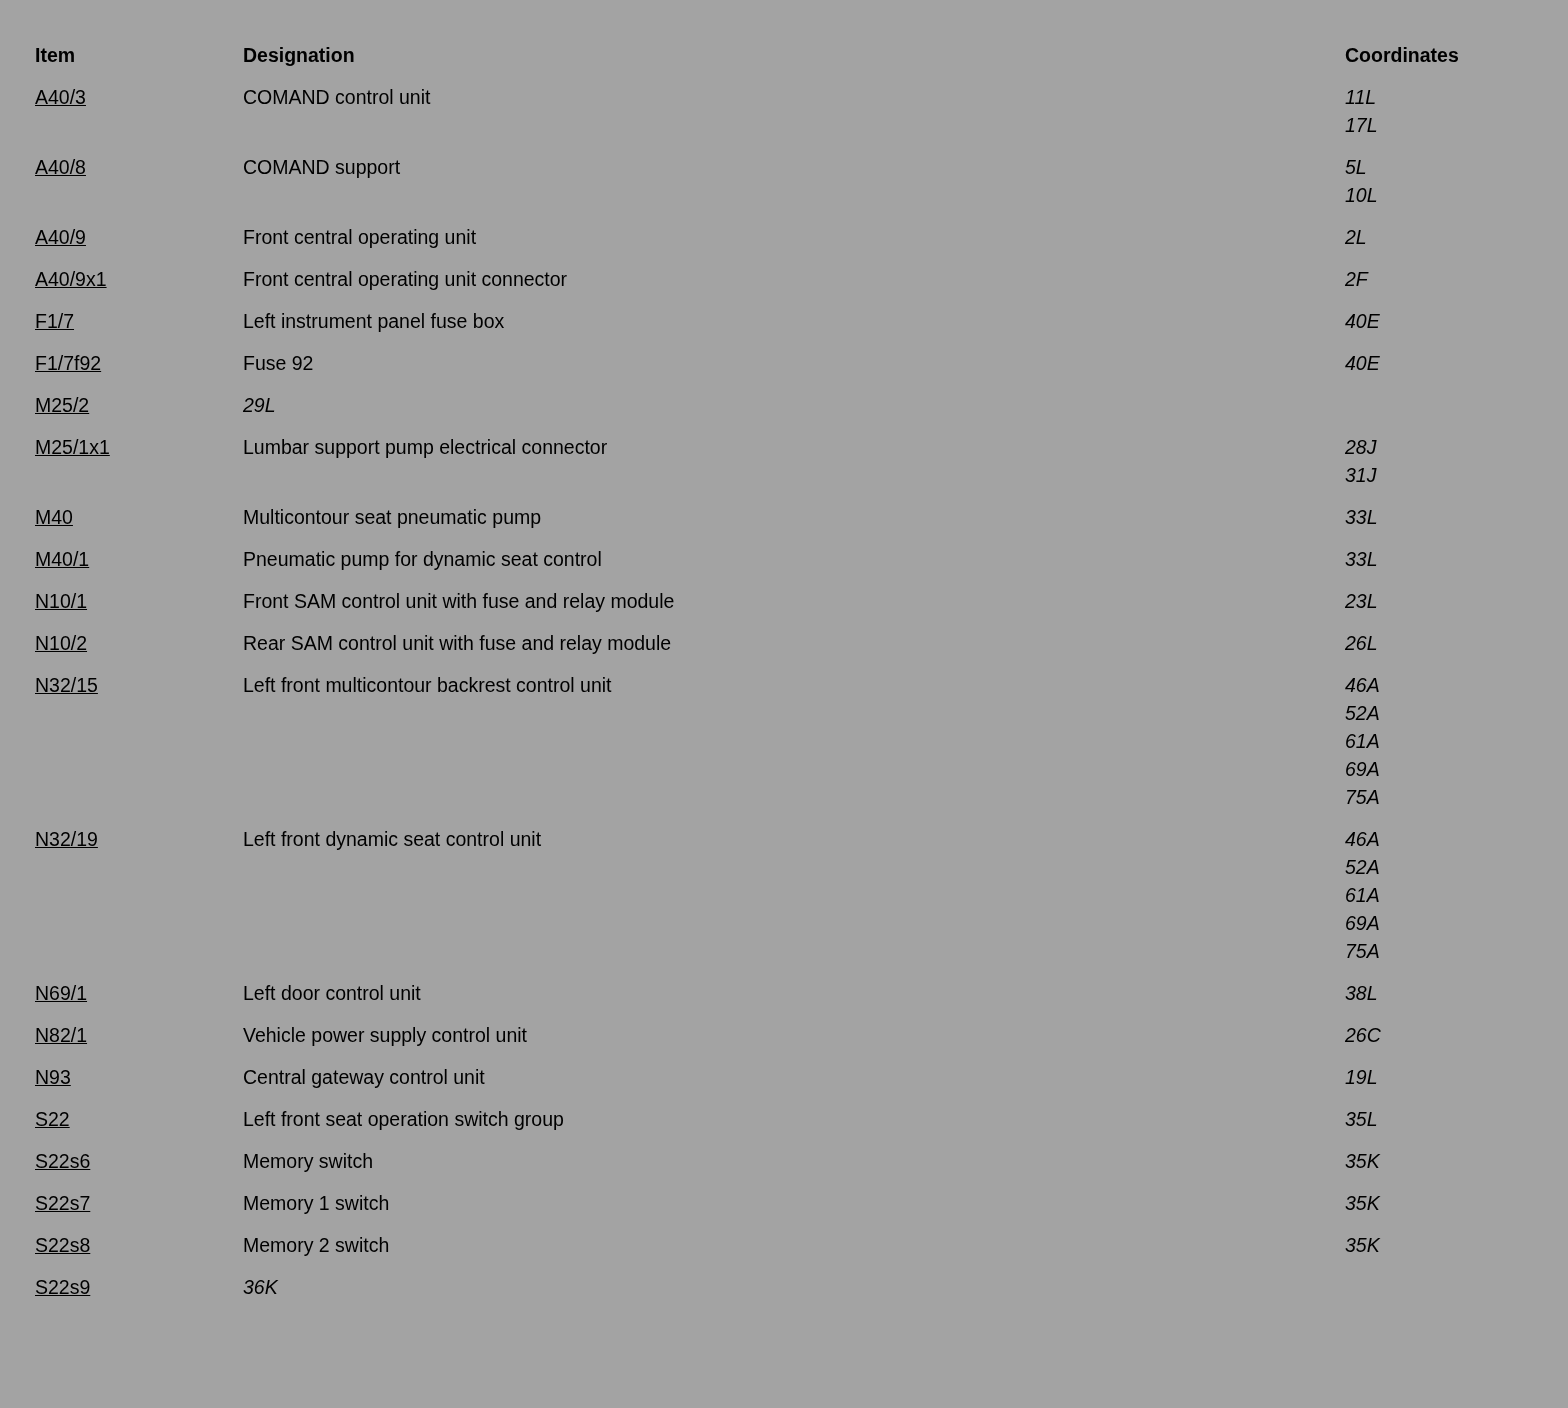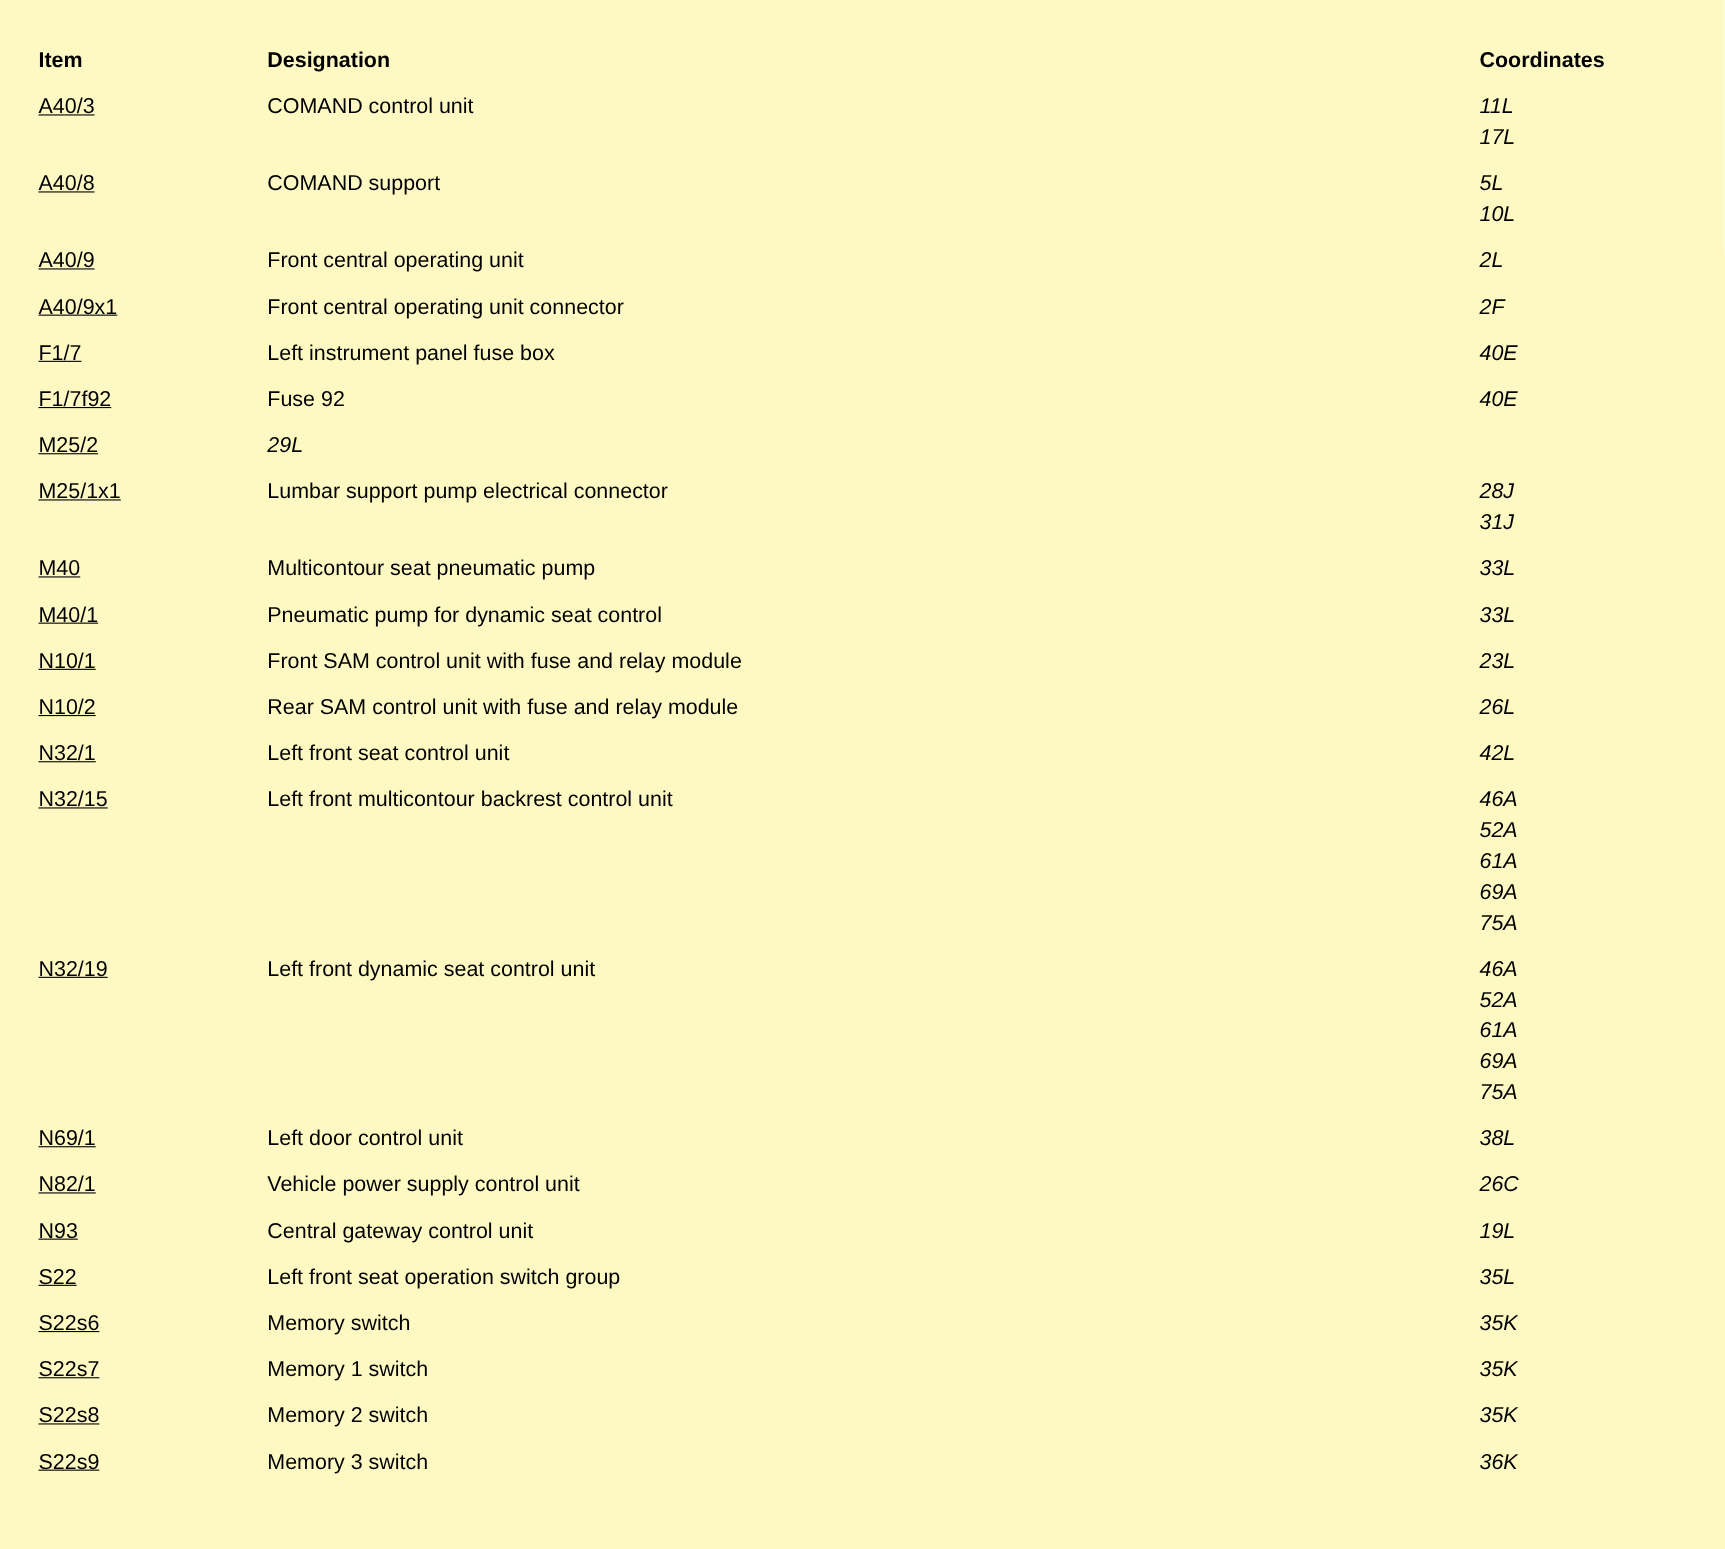--- a/index.html
+++ b/index.html
@@ -5,21 +5,21 @@
   html, body {
     margin: 0;
     padding: 0;
     background: #ffffff;
     font-family: "Liberation Sans", sans-serif;
   }
   .page {
     position: relative;
     width: 1568px;
     min-height: 1408px;
-    background: #fef9c3;
+    background: #a3a3a3;
     box-sizing: border-box;
     padding: 41px 20px 40px 35px;
     color: #000000;
   }
   .row {
     display: flex;
     align-items: flex-start;
     margin-bottom: 14px;
   }
   .cell {
@@ -143,27 +143,20 @@
         </div>
       </div>
       <div class="row">
         <div class="cell col-item"><span class="item-link">N10/2</span></div>
         <div class="cell col-designation">Rear SAM control unit with fuse and relay module</div>
         <div class="cell col-coordinates">
           <div class="coord-line">26L</div>
         </div>
       </div>
       <div class="row">
-        <div class="cell col-item"><span class="item-link">N32/1</span></div>
-        <div class="cell col-designation">Left front seat control unit</div>
-        <div class="cell col-coordinates">
-          <div class="coord-line">42L</div>
-        </div>
-      </div>
-      <div class="row">
         <div class="cell col-item"><span class="item-link">N32/15</span></div>
         <div class="cell col-designation">Left front multicontour backrest control unit</div>
         <div class="cell col-coordinates">
           <div class="coord-line">46A</div>
           <div class="coord-line">52A</div>
           <div class="coord-line">61A</div>
           <div class="coord-line">69A</div>
           <div class="coord-line">75A</div>
         </div>
       </div>
@@ -222,19 +215,18 @@
       </div>
       <div class="row">
         <div class="cell col-item"><span class="item-link">S22s8</span></div>
         <div class="cell col-designation">Memory 2 switch</div>
         <div class="cell col-coordinates">
           <div class="coord-line">35K</div>
         </div>
       </div>
       <div class="row">
         <div class="cell col-item"><span class="item-link">S22s9</span></div>
-        <div class="cell col-designation">Memory 3 switch</div>
         <div class="cell col-coordinates">
           <div class="coord-line">36K</div>
         </div>
       </div>
     </div>
 </div>
 
 </body></html>

